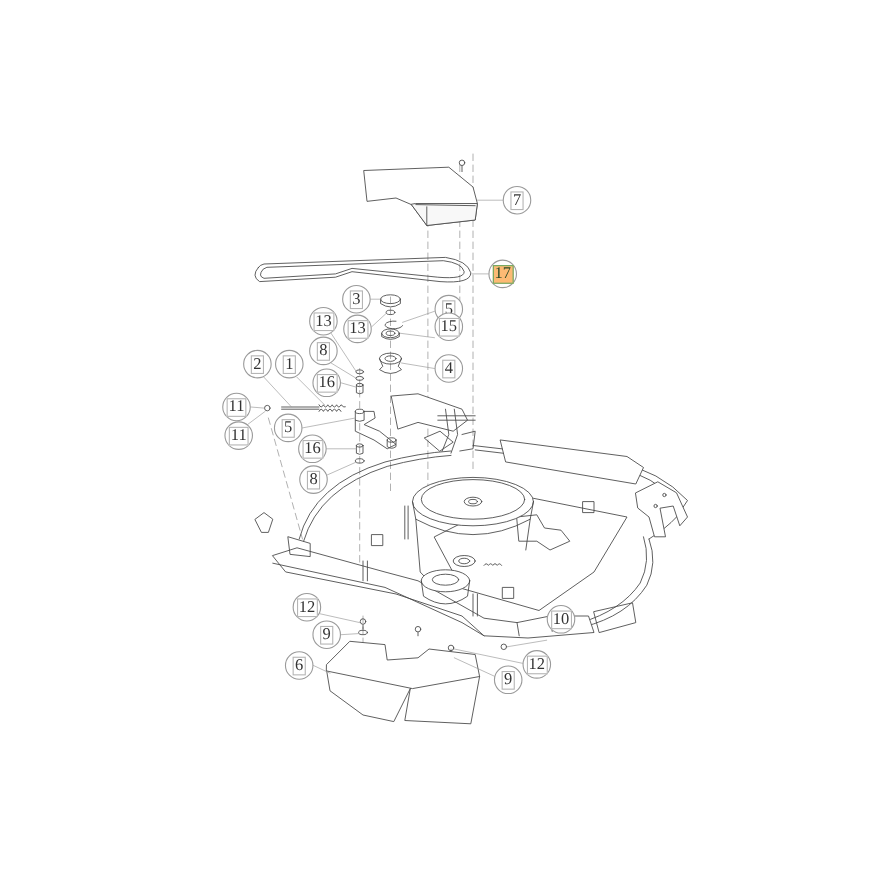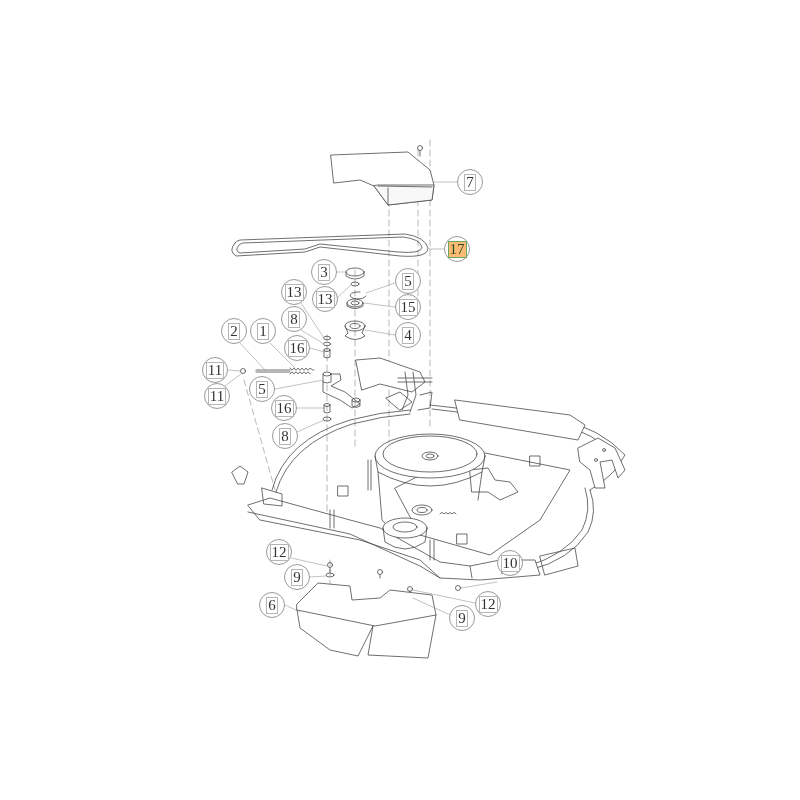--- a/index.html
+++ b/index.html
@@ -214,21 +214,21 @@
   </div>
 <div class="callout" style="left:395px;top:268px;">
     <span class="num">5</span>
   </div>
 <div class="callout" style="left:281px;top:279px;">
     <span class="num">13</span>
   </div>
 <div class="callout" style="left:312px;top:286px;">
     <span class="num">13</span>
   </div>
-<div class="callout" style="left:395px;top:294px;">
+<div class="callout" style="left:395px;top:284px;">
     <span class="num">15</span>
   </div>
 <div class="callout" style="left:281px;top:306px;">
     <span class="num">8</span>
   </div>
 <div class="callout" style="left:221px;top:318px;">
     <span class="num">2</span>
   </div>
 <div class="callout" style="left:250px;top:318px;">
     <span class="num">1</span>

